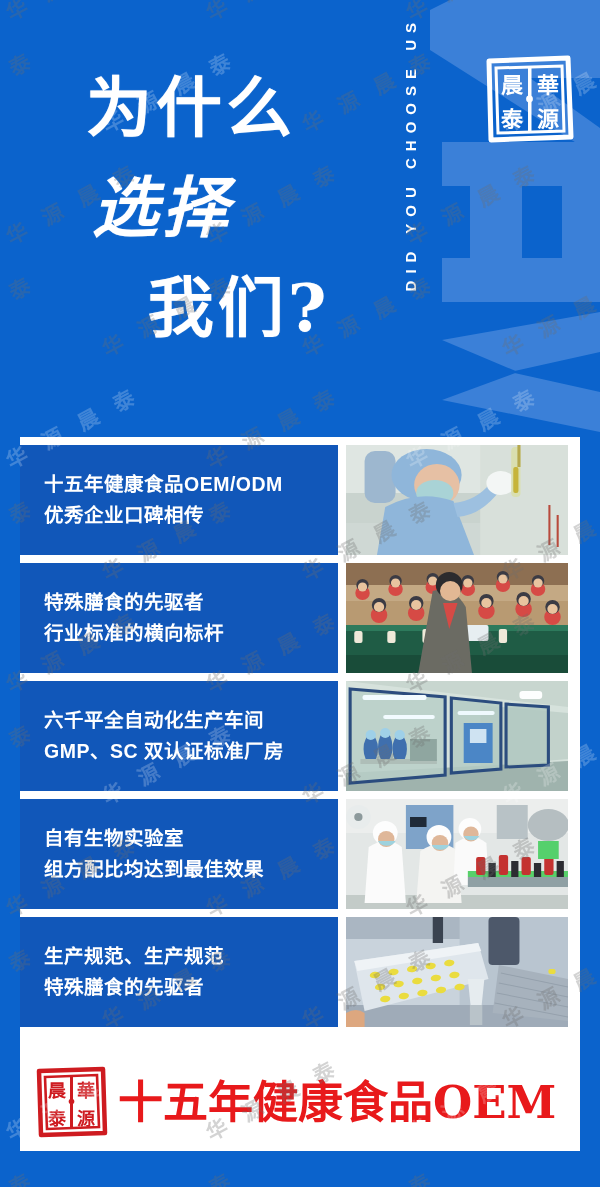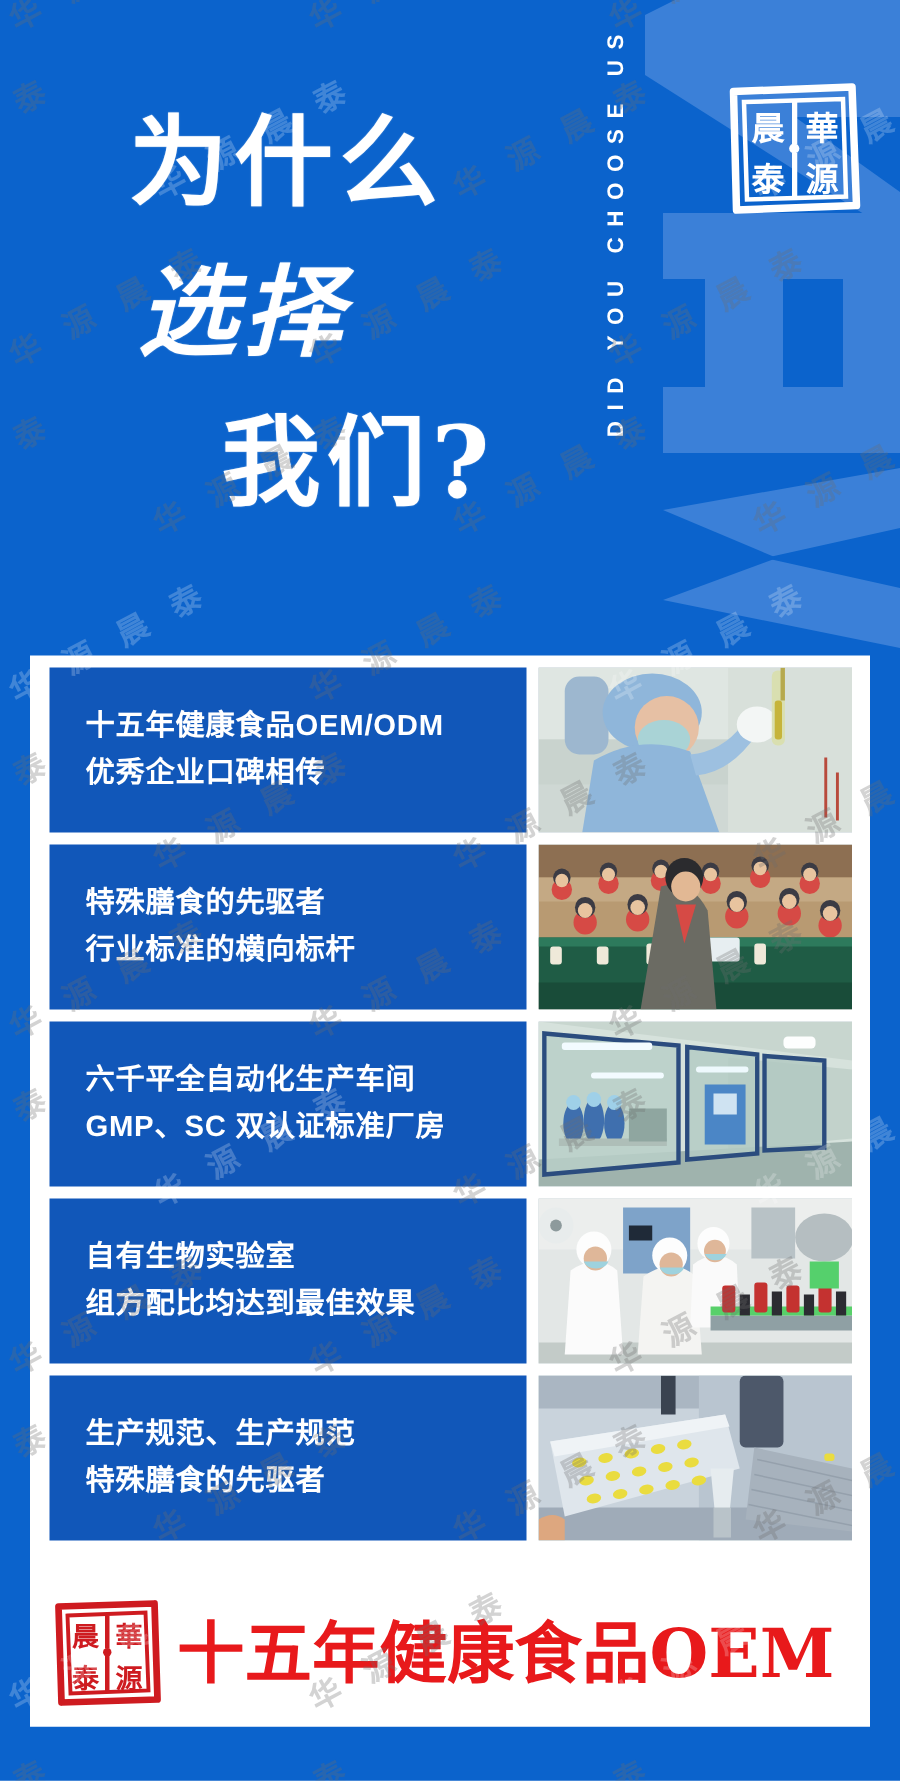--- a/index.html
+++ b/index.html
@@ -62,21 +62,21 @@
     width:92px;height:92px;z-index:35;
   }
   .seal svg{display:block;}
 
   
   .card{
     position:absolute;left:20px;top:437px;width:560px;height:714px;
     background:#ffffff;z-index:30;
     display:flex;flex-direction:column;
   }
-  .rows{padding:8px 12px 0 13px;}
+  .rows{padding:8px 12px 0 0;}
   .feat-row{
     display:flex;height:110px;margin-bottom:8px;
   }
   .feat-text{
     width:318px;background:#1157B9;
     display:flex;flex-direction:column;justify-content:center;
     padding-left:24px;box-sizing:border-box;
   }
   .feat-text .ln{
     color:#ffffff;font-size:19.5px;font-weight:700;

